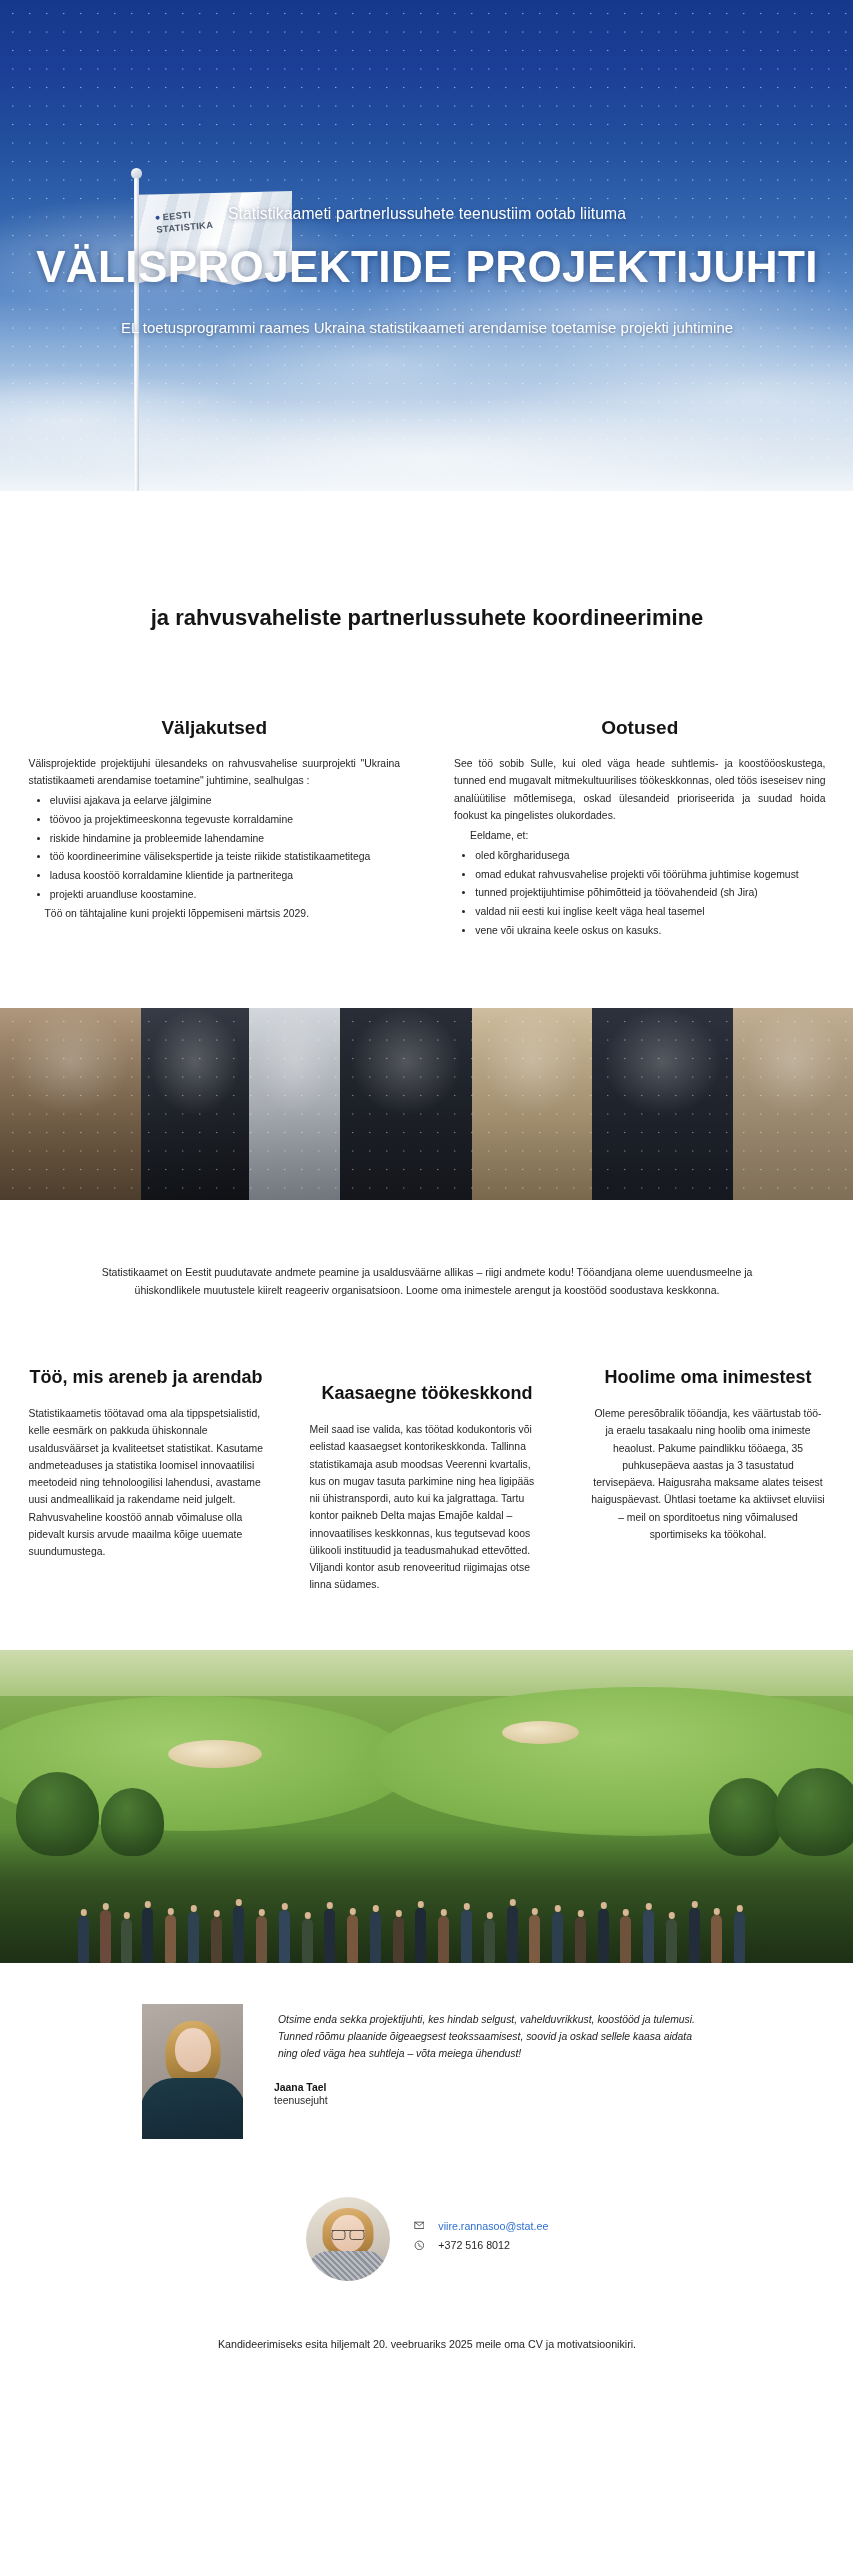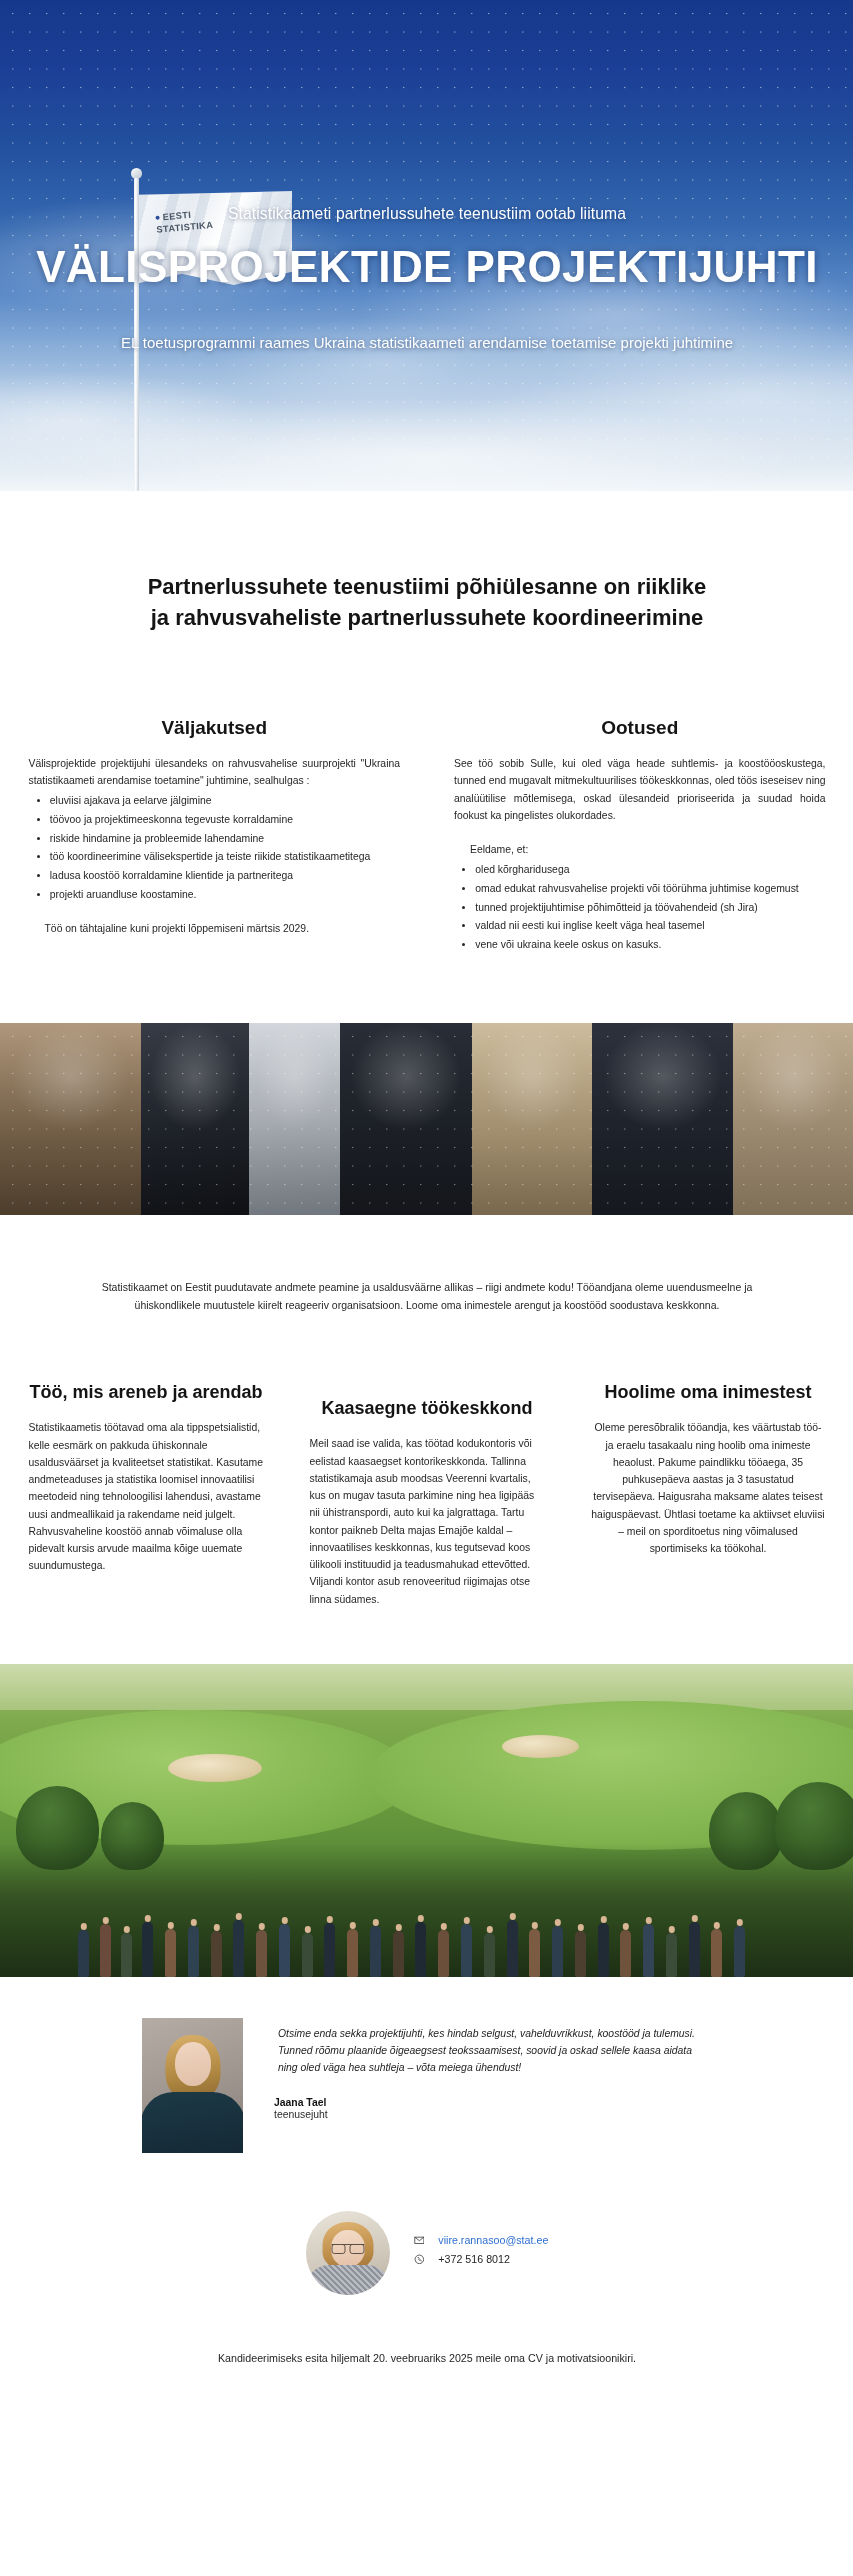--- a/index.html
+++ b/index.html
@@ -92,21 +92,21 @@
     text-align:center;
     color:#ffffff;
   }
   .hero-eyebrow {
     font-size:15.7px; font-weight:400; letter-spacing:0.1px;
     margin:0 0 21.3px 0;
     text-shadow:0 0.7px 4.3px rgba(0,20,60,.45);
   }
   .hero-title {
     font-size:44px; font-weight:700; letter-spacing:0.4px;
-    margin:0 0 42px 0; line-height:1.05;
+    margin:0 0 27px 0; line-height:1.05;
     text-shadow:0 1.4px 7.1px rgba(0,20,60,.45);
   }
   .hero-sub {
     font-size:15px; font-weight:400;
     margin:0; line-height:1.4;
     text-shadow:0 0.7px 4.3px rgba(0,20,60,.5);
   }
 
   
   .wrap { width:797px; margin:0 auto; }
@@ -129,21 +129,21 @@
   .col h3 {
     text-align:center; font-size:19px; font-weight:700;
     margin:0 0 15.7px 0; color:#141414;
   }
   .col p, .col li {
     font-size:10.4px; line-height:1.66; color:#262626; text-align:justify;
   }
   .col p { margin:0 0 2.8px 0; }
   .col ul { margin:1.4px 0 0 0; padding-left:21.3px; }
   .col li { margin:0 0 1.4px 0; }
-  .col .after-list { margin-top:17px; text-align:left;padding-left:16px; }
+  .col .after-list { margin-top:2px; text-align:left;padding-left:16px; }
 
   
   .strip { position:relative; width:854px; overflow:hidden; }
   .strip .dotgrid { background-image: radial-gradient(rgba(255,255,255,.6) 0.8px, rgba(255,255,255,0) 0.9px); }
 
   .strip-office { height:192px; display:flex; }
   .so-panel { position:relative; overflow:hidden; }
   .so-a { width:141px; background:linear-gradient(180deg,#b9a083,#8d7458 55%,#6a553d); }
   .so-b { width:108px; background:linear-gradient(170deg,#3a3f4a,#23272f 60%,#15171c); }
   .so-c { width:91px; background:linear-gradient(175deg,#dfe3e8,#c8cdd4 50%,#9ba3ad); }
@@ -276,21 +276,21 @@
   <div class="hero-inner">
     <p class="hero-eyebrow">Statistikaameti partnerlussuhete teenustiim ootab liituma</p>
     <h1 class="hero-title">VÄLISPROJEKTIDE PROJEKTIJUHTI</h1>
     <p class="hero-sub">EL toetusprogrammi raames Ukraina statistikaameti arendamise toetamise projekti juhtimine</p>
   </div>
 </header>
 
 <section class="section-pad-lead">
   <div class="wrap">
     <h2 class="lead">
-      <span>Partnerlussuhete teenustiimi põhiülesanne on riiklike</span><br>
+      <br>
       <span>ja rahvusvaheliste partnerlussuhete koordineerimine</span>
     </h2>
   </div>
 </section>
 
 <section class="two-col">
 
   <div class="col">
     <h3>Väljakutsed</h3>
     <p>Välisprojektide projektijuhi ülesandeks on rahvusvahelise suurprojekti "Ukraina statistikaameti arendamise toetamine" juhtimine, sealhulgas :</p>

